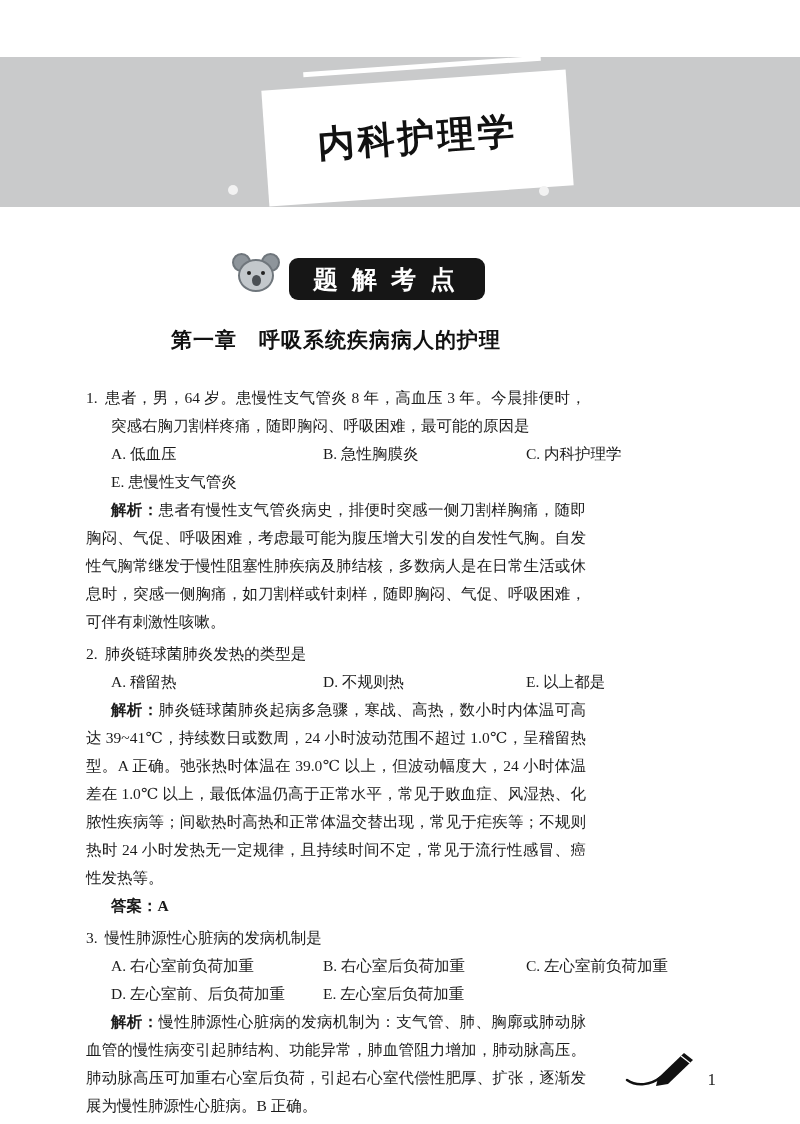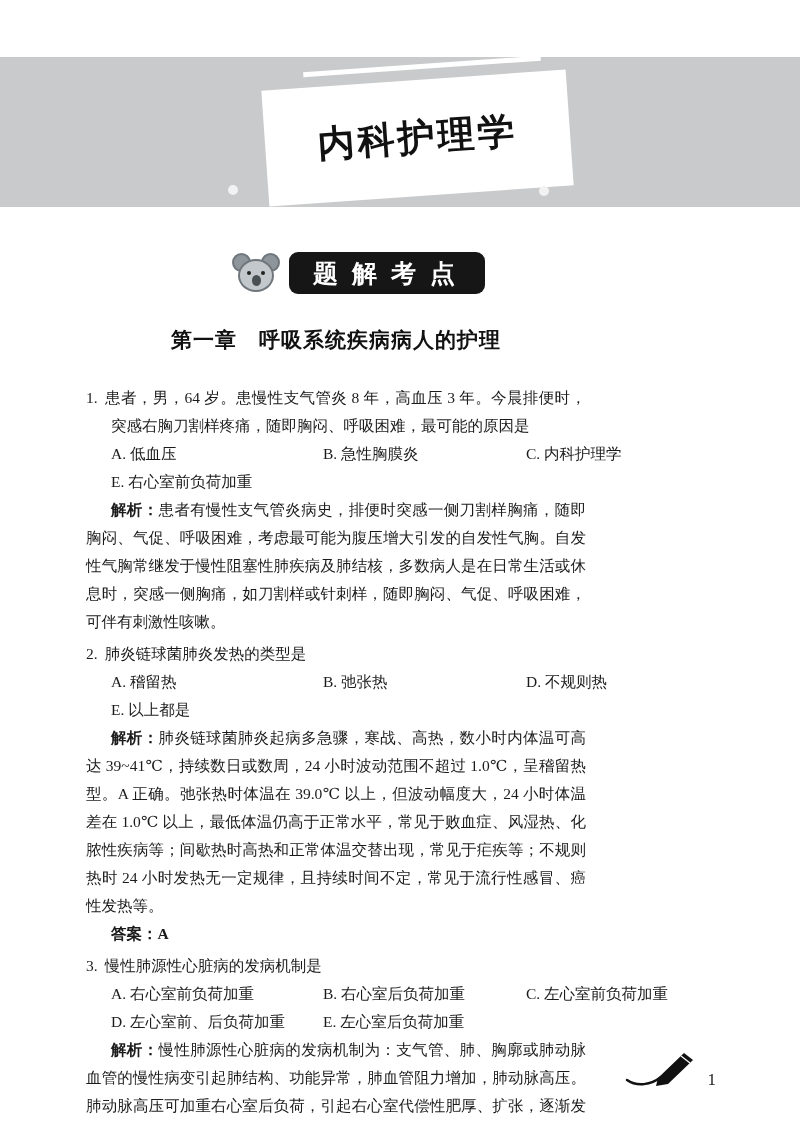--- a/index.html
+++ b/index.html
@@ -34,21 +34,21 @@
   .dot{
     position:absolute;width:10px;height:10px;border-radius:50%;
     background:#f2f2f2;
   }
   .dot.left{left:228px;top:185px;}
   .dot.right{left:539px;top:186px;}
 
   
   .badge-row{
     position:absolute;left:0;top:252px;width:716px;
-    display:flex;align-items:flex-start;justify-content:center;gap:8px;
+    display:flex;align-items:flex-end;justify-content:center;gap:8px;
   }
   .koala{position:relative;width:50px;height:48px;flex:0 0 auto;}
   .koala .ear{position:absolute;width:19px;height:19px;border-radius:50%;
     background:#8e959b;border:2px solid #6f767c;box-sizing:border-box;top:1px;}
   .koala .ear.l{left:1px;} .koala .ear.r{right:1px;}
   .koala .head{position:absolute;left:7px;top:7px;width:36px;height:33px;
     border-radius:50%;background:#c3c8cc;border:2px solid #6f767c;box-sizing:border-box;}
   .koala .eye{position:absolute;width:4px;height:4px;border-radius:50%;background:#222;top:19px;}
   .koala .eye.l{left:16px;} .koala .eye.r{left:30px;}
   .koala .nose{position:absolute;left:21px;top:23px;width:9px;height:11px;
@@ -124,30 +124,29 @@
     <h2 class="chapter">第一章　呼吸系统疾病病人的护理</h2>
 
     <div class="questions">
 
       <section class="question">
         <p class="stem"><span class="qnum">1.</span><span>患者，男，64 岁。患慢性支气管炎 8 年，高血压 3 年。今晨排便时，突感右胸刀割样疼痛，随即胸闷、呼吸困难，最可能的原因是</span></p>
         <div class="options">
           <span class="opt">A. 低血压</span>
           <span class="opt">B. 急性胸膜炎</span>
           <span class="opt">C. 内科护理学</span>
-          <span class="opt">E. 右心室前负荷加重</span>
+          <span class="opt">E. 患慢性支气管炎</span>
         </div>
         <p class="analysis"><b class="lbl">解析：</b><span>患者有慢性支气管炎病史，排便时突感一侧刀割样胸痛，随即胸闷、气促、呼吸困难，考虑最可能为腹压增大引发的自发性气胸。自发性气胸常继发于慢性阻塞性肺疾病及肺结核，多数病人是在日常生活或休息时，突感一侧胸痛，如刀割样或针刺样，随即胸闷、气促、呼吸困难，可伴有刺激性咳嗽。</span></p>
       </section>
 
       <section class="question">
         <p class="stem"><span class="qnum">2.</span><span>肺炎链球菌肺炎发热的类型是</span></p>
         <div class="options">
           <span class="opt">A. 稽留热</span>
-          <span class="opt">B. 弛张热</span>
           <span class="opt">D. 不规则热</span>
           <span class="opt">E. 以上都是</span>
         </div>
         <p class="analysis"><b class="lbl">解析：</b><span>肺炎链球菌肺炎起病多急骤，寒战、高热，数小时内体温可高达 39~41℃，持续数日或数周，24 小时波动范围不超过 1.0℃，呈稽留热型。A 正确。弛张热时体温在 39.0℃ 以上，但波动幅度大，24 小时体温差在 1.0℃ 以上，最低体温仍高于正常水平，常见于败血症、风湿热、化脓性疾病等；间歇热时高热和正常体温交替出现，常见于疟疾等；不规则热时 24 小时发热无一定规律，且持续时间不定，常见于流行性感冒、癌性发热等。</span></p>
         <p class="answer"><b>答案：</b><b>A</b></p>
       </section>
 
       <section class="question">
         <p class="stem"><span class="qnum">3.</span><span>慢性肺源性心脏病的发病机制是</span></p>
         <div class="options">

